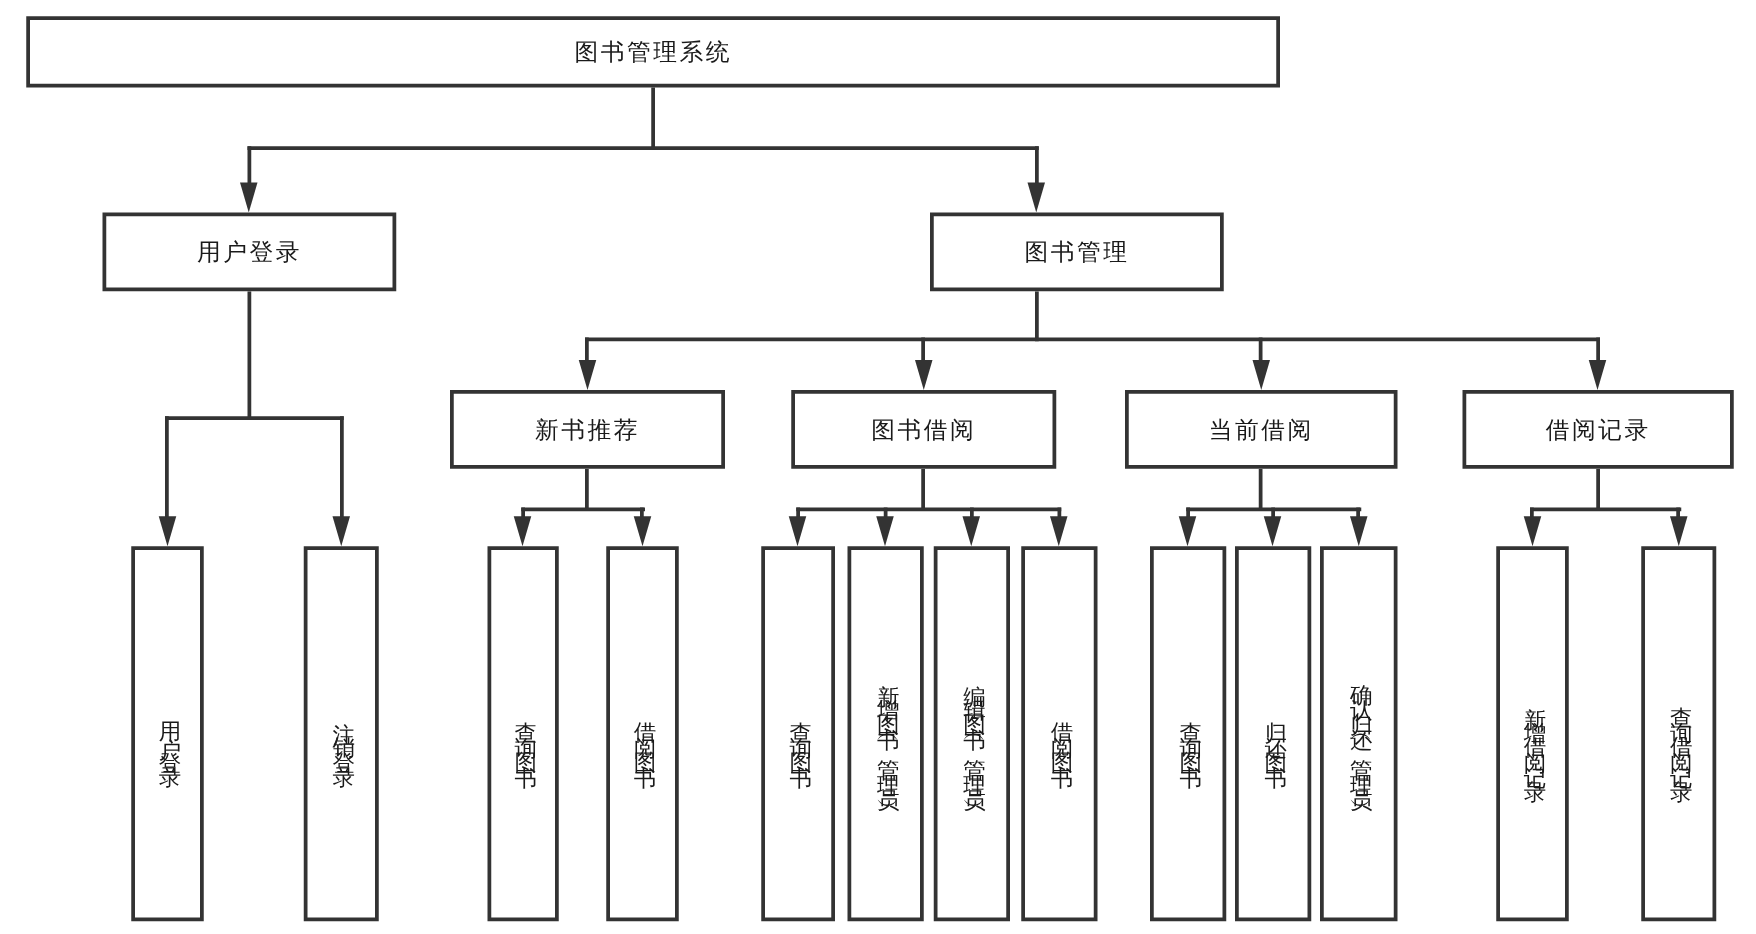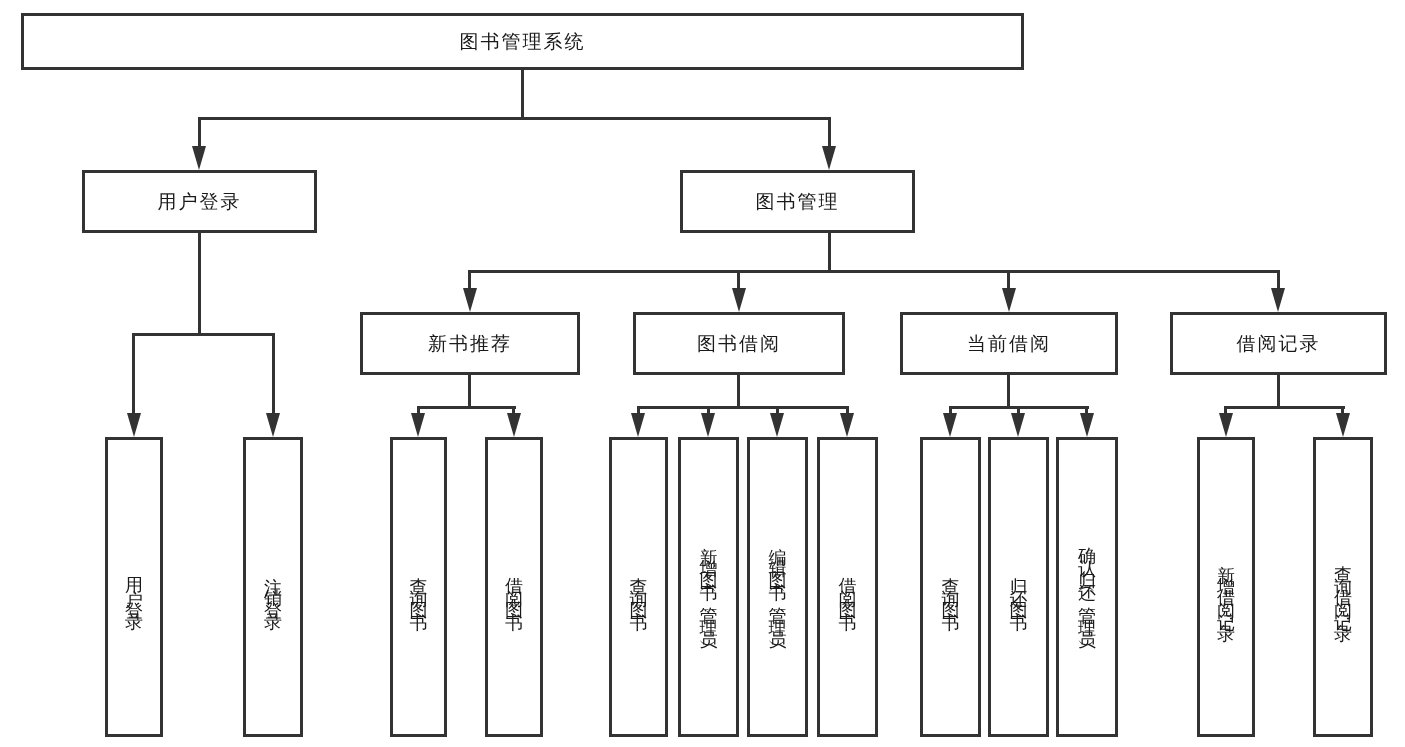--- a/index.html
+++ b/index.html
@@ -1,20 +1,20 @@
 <!DOCTYPE html>
 <html><head>
 <meta charset="utf-8">
 <style>
   html,body{margin:0;padding:0;background:#ffffff;}
   #canvas{
     position:relative;
     width:1405px;height:747px;
     background:#ffffff;
-    font-family:Liberation Serif, serif;
+    font-family:Liberation Mono, monospace;
     overflow:hidden;
   }
   .node{
     position:absolute;
     box-sizing:border-box;
     border:3px solid #333333;
     background:#ffffff;
     display:flex;
     align-items:center;
     justify-content:center;
@@ -54,21 +54,21 @@
 <div id="canvas">
 
   <div class="node node-h" style="left:21px;top:13px;width:1003px;height:57px">
     <span>图书管理系统</span>
   </div>
 
   <div class="node node-h" style="left:82px;top:170px;width:235px;height:63px">
     <span>用户登录</span>
   </div>
 
-  <div class="node node-h" style="left:680px;top:170px;width:235px;height:63px">
+  <div class="node node-h" style="left:744px;top:170px;width:235px;height:63px">
     <span>图书管理</span>
   </div>
 
   <div class="node node-h" style="left:360px;top:312px;width:220px;height:63px">
     <span>新书推荐</span>
   </div>
 
   <div class="node node-h" style="left:633px;top:312px;width:212px;height:63px">
     <span>图书借阅</span>
   </div>

